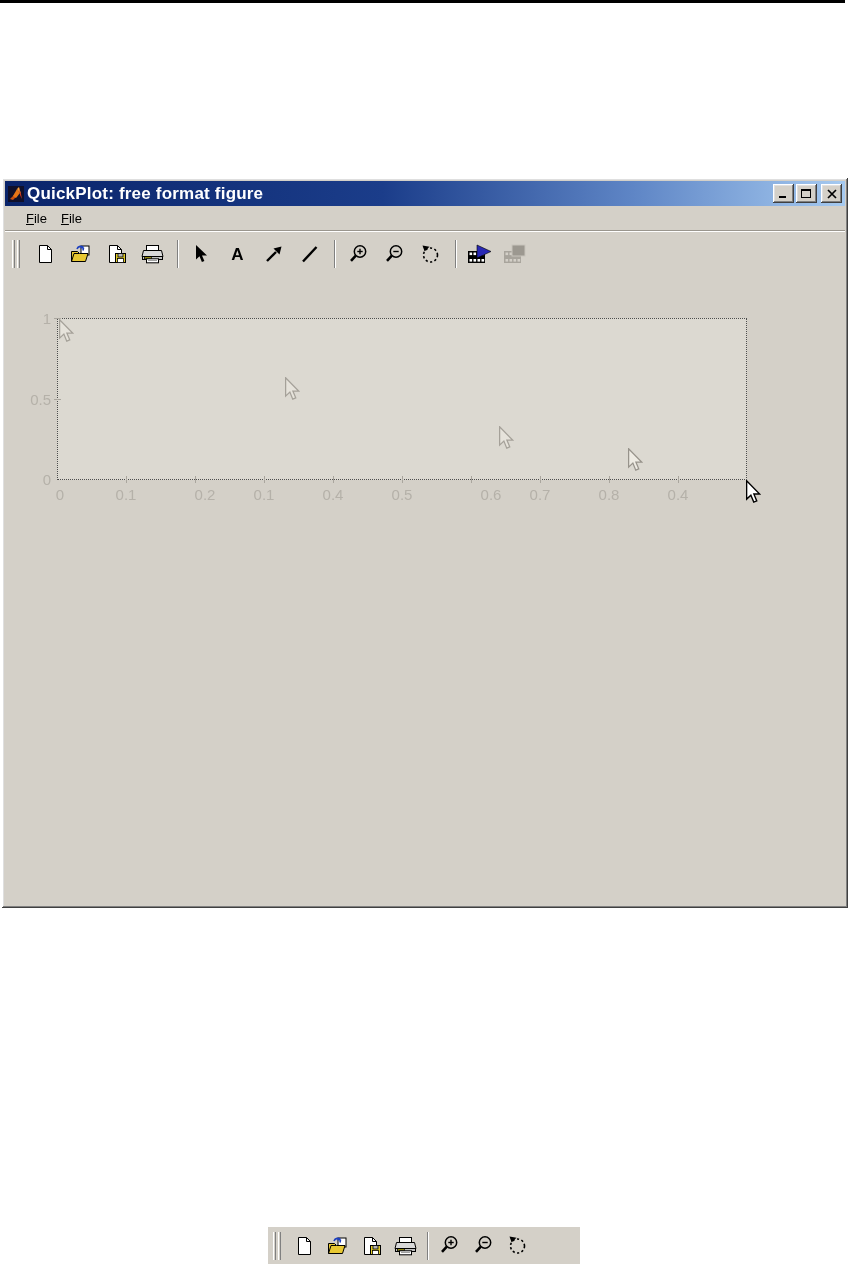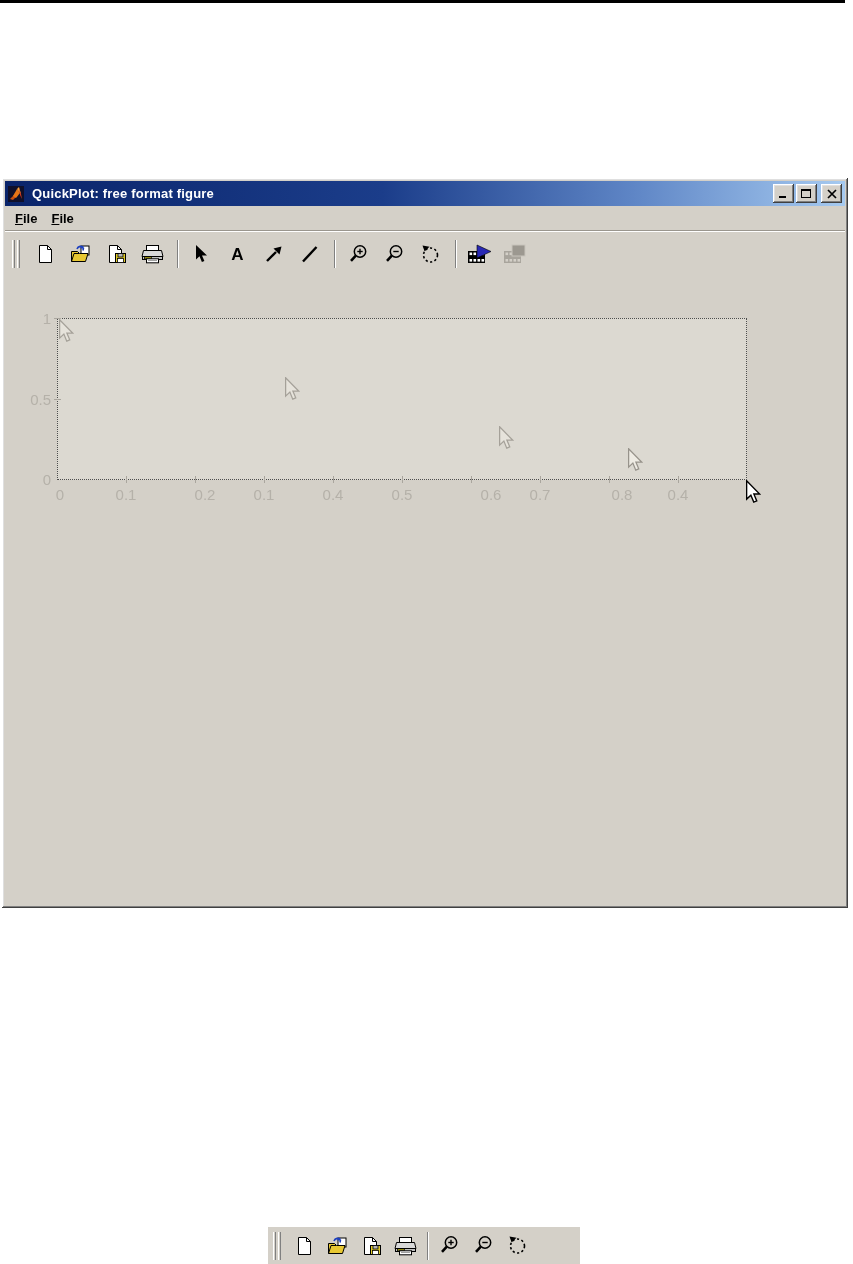--- a/index.html
+++ b/index.html
@@ -12,32 +12,32 @@
   
   .window { position:absolute; left:2px; top:178px; width:846px; height:730px;
             background:#d4d0c8;
             box-shadow: inset -1px -1px 0 #404040, inset 1px 1px 0 #ffffff,
                         inset -2px -2px 0 #808080, inset 2px 2px 0 #dfdfdf; }
 
   .titlebar { position:absolute; left:3px; top:3px; right:3px; height:25px;
               background:linear-gradient(to right,#0a246a 0%, #1b3d8a 45%, #5f86c6 75%, #a6caf0 100%);
               display:flex; align-items:center; padding:0 3px; }
   .title-icon { width:16px; height:16px; flex:0 0 auto; }
-  .title-text { color:#fff; font-weight:bold; font-size:13px; margin-left:8px;
+  .title-text { color:#fff; font-weight:bold; font-size:17px; margin-left:3px;
                 letter-spacing:0.2px; white-space:nowrap; }
   .tb-buttons { margin-left:auto; display:flex; align-items:center; }
   .tb-btn { width:21px; height:19px; background:#d4d0c8; margin-left:2px;
             display:flex; align-items:center; justify-content:center;
             box-shadow: inset -1px -1px 0 #404040, inset 1px 1px 0 #ffffff,
                         inset -2px -2px 0 #808080, inset 2px 2px 0 #dfdfdf; }
   .tb-btn.close { margin-left:4px; }
 
   
-  .menubar { position:absolute; left:0; top:28px; right:3px; height:24px;
-             display:flex; align-items:center; padding-left:6px; font-size:13px; color:#000;font-weight:bold; }
+  .menubar { position:absolute; left:11px; top:28px; right:3px; height:24px;
+             display:flex; align-items:center; padding-left:6px; font-size:13px; color:#000; }
   .menu-item { display:inline-block; padding:2px 7px; cursor:default; }
   .menu-item::first-letter { text-decoration:underline; }
 
   .menu-divider { position:absolute; left:3px; top:52px; right:3px; height:2px;
                   border-top:1px solid #9a968e; border-bottom:1px solid #ffffff; }
 
   
   .toolbar { position:absolute; left:3px; top:54px; right:3px; height:44px;
              display:flex; align-items:center; padding-left:7px; }
   .gripper { display:flex; margin-right:9px; }
@@ -248,21 +248,21 @@
       <div class="ytick" style="top:123px"></div>
 
       <div class="tick-label xlab" style="left:55px">0</div>
       <div class="tick-label xlab" style="left:121px">0.1</div>
       <div class="tick-label xlab" style="left:200px">0.2</div>
       <div class="tick-label xlab" style="left:259px">0.1</div>
       <div class="tick-label xlab" style="left:328px">0.4</div>
       <div class="tick-label xlab" style="left:397px">0.5</div>
       <div class="tick-label xlab" style="left:486px">0.6</div>
       <div class="tick-label xlab" style="left:535px">0.7</div>
-      <div class="tick-label xlab" style="left:617px">0.8</div>
+      <div class="tick-label xlab" style="left:604px">0.8</div>
       <div class="tick-label xlab" style="left:673px">0.4</div>
 
       <div class="tick-label ylab" style="top:42px">1</div>
       <div class="tick-label ylab" style="top:123px">0.5</div>
       <div class="tick-label ylab" style="top:203px">0</div>
 
       <svg class="cursor" style="left:54px; top:43px" viewBox="0 0 12 19">
         <path d="M0.5,0.5 L0.5,15.2 L3.9,12 L6.2,17.6 L8.6,16.6 L6.3,11.1 L10.9,11.1 Z" fill="#e6e3db" stroke="#a5a199" stroke-width="1"></path>
       </svg>
       <svg class="cursor" style="left:280px; top:101px" viewBox="0 0 12 19">

